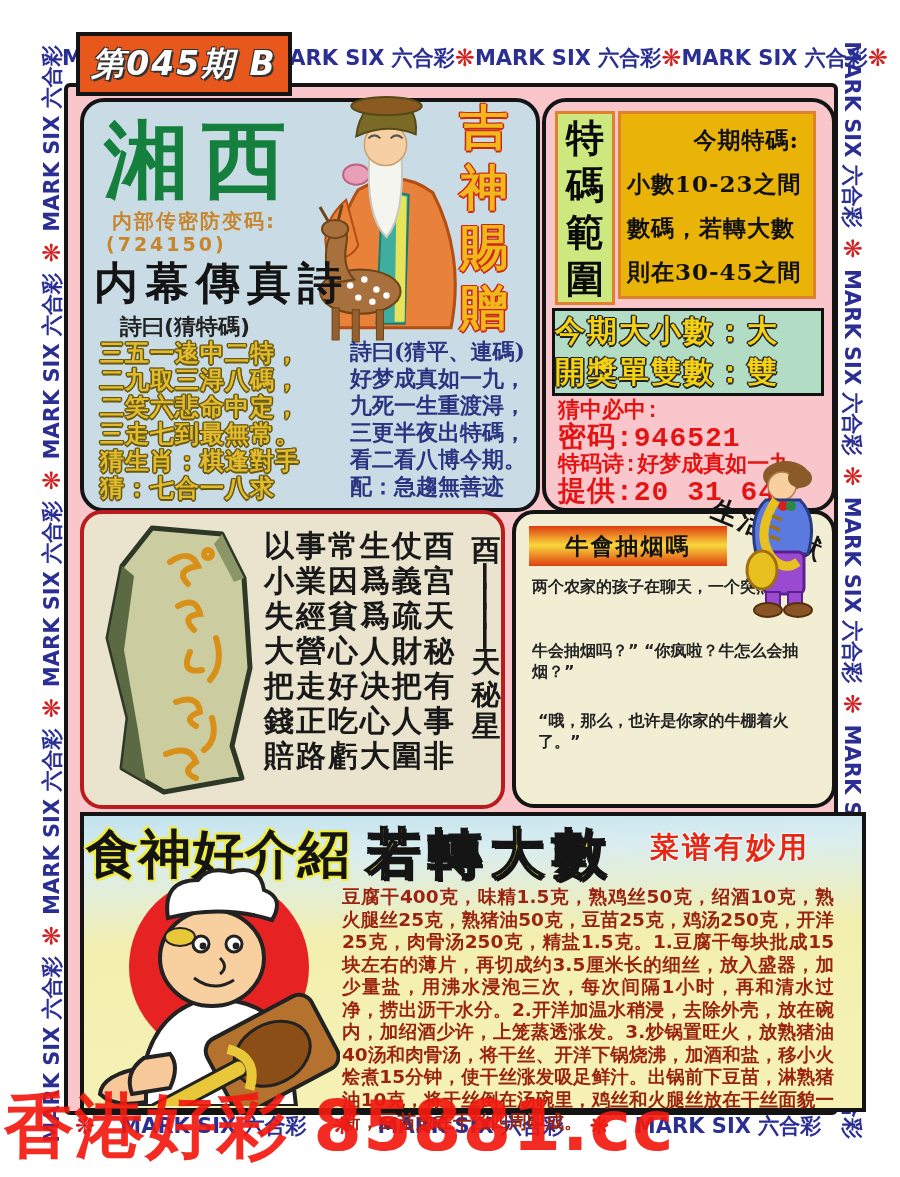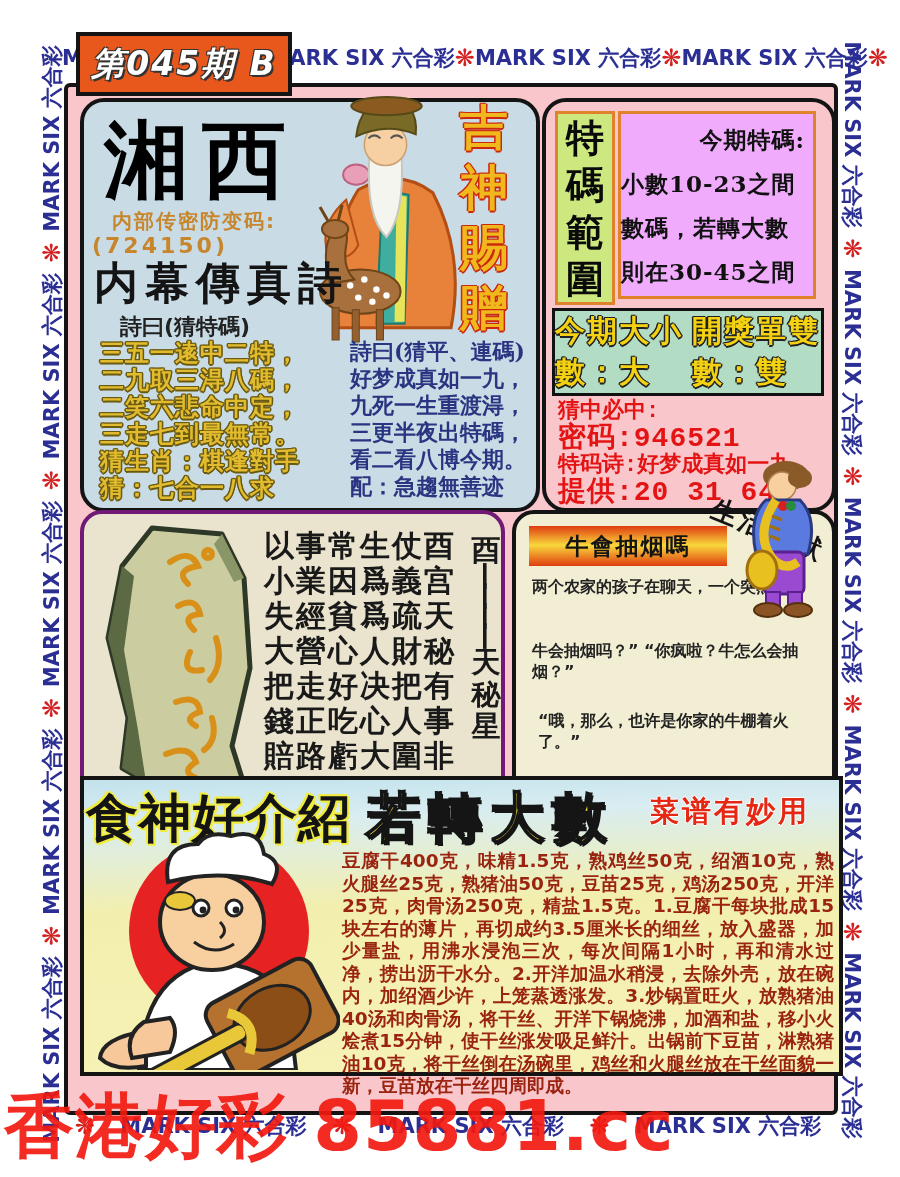--- a/index.html
+++ b/index.html
@@ -27,21 +27,21 @@
     color:#ffffff;font-size:33px;font-weight:bold;font-style:italic;letter-spacing:2px;
     text-shadow:2px 2px 0 #333,-1px -1px 0 #333,1px -1px 0 #333,-1px 1px 0 #333;}
 
   
   .main-frame{left:64px;top:83px;width:766px;height:1024px;background:#f8c6cb;
     border:4px solid #141414;border-radius:6px;z-index:2;}
 
   
   .panel-blue{left:12px;top:11px;width:452px;height:406px;background:#c9dbe5;
     border:4px solid #141414;border-radius:24px;}
-  .region-title{left:20px;top:2px;font-size:84px;font-weight:900;color:#000000;
+  .region-title{left:20px;top:2px;font-size:84px;font-weight:900;color:#15803d;
     letter-spacing:14px;font-family:"DejaVu Serif","Liberation Serif",serif;}
   .antifake{color:#c8862c;font-weight:bold;}
   .poem-heading{left:10px;top:152px;font-size:44px;font-weight:900;color:#141414;
     letter-spacing:7px;font-family:"DejaVu Serif","Liberation Serif",serif;}
   .poem-sub{left:36px;top:210px;font-size:22px;color:#222;font-weight:bold;}
   .gold-poem{left:16px;top:238px;font-size:24px;font-weight:900;line-height:27px;
     color:#e2bc2e;letter-spacing:1px;
     text-shadow:-1.5px 0 #6a5a10,1.5px 0 #6a5a10,0 -1.5px #6a5a10,0 1.5px #6a5a10,
       -1px -1px #6a5a10,1px 1px #6a5a10,1px -1px #6a5a10,-1px 1px #6a5a10;}
   .navy-poem{left:266px;top:236px;font-size:22px;line-height:27px;color:#2a3582;
@@ -52,64 +52,64 @@
     text-shadow:-1.5px 0 #cc2810,1.5px 0 #cc2810,0 -1.5px #cc2810,0 1.5px #cc2810,
       -1px -1px #cc2810,1px 1px #cc2810;}
 
   
   .panel-special{left:474px;top:11px;width:286px;height:406px;background:#f8c6cb;
     border:4px solid #141414;border-radius:24px;}
   .range-label{left:9px;top:9px;width:54px;height:188px;background:#cde87e;
     border:3px solid #e0822c;display:flex;flex-direction:column;align-items:center;
     justify-content:space-around;}
   .range-label span{font-size:38px;font-weight:900;color:#0a0a0a;line-height:40px;}
-  .range-box{left:72px;top:9px;width:198px;height:188px;background:#f0abfc;
-    border:3px solid #e0822c;padding:4px 0;box-sizing:border-box;
+  .range-box{left:72px;top:9px;width:198px;height:188px;background:#eab308;
+    border:3px solid #e0822c;padding:4px 6px;box-sizing:border-box;
     font-size:23px;font-weight:bold;color:#111;
     font-family:"DejaVu Serif","Liberation Serif",serif;}
   .range-box div{line-height:44px;letter-spacing:1px;}
   .range-line-first{text-align:right;padding-right:8px;}
   .teal-box{left:6px;top:206px;width:266px;height:82px;background:#b2dcc4;
-    border:3px solid #111;display:flex;flex-direction:row;align-items:flex-start;
-    justify-content:space-evenly;gap:8px;}
+    border:3px solid #111;display:flex;flex-direction:column;align-items:flex-start;
+    justify-content:space-evenly;}
   .teal-box div{font-size:30px;font-weight:900;color:#f4d212;letter-spacing:2px;
     text-shadow:-1.5px 0 #222,1.5px 0 #222,0 -1.5px #222,0 1.5px #222,
       -1px -1px #222,1px 1px #222;}
   .red-tips{left:12px;top:296px;color:#e41414;font-weight:900;
     font-family:Liberation Mono, monospace;}
   .red-tips div{line-height:27px;}
   .tip-a{font-size:22px;}
   .tip-b{font-size:28px;letter-spacing:1px;}
 
   
   .panel-stone{left:12px;top:423px;width:417px;height:291px;background:#eae3cd;
-    border:4px solid #701a75;border-radius:22px;}
+    border:4px solid #b91c1c;border-radius:22px;}
   .stone-poem{left:180px;top:14px;font-size:30px;font-weight:900;color:#191919;
     line-height:35px;letter-spacing:2px;}
   .vcol{left:386px;top:20px;width:32px;display:flex;flex-direction:column;
     align-items:center;}
   .vcol span{font-size:29px;font-weight:900;color:#191919;line-height:32px;}
   .vcol span.vdash{transform:rotate(90deg);line-height:20px;font-weight:bold;}
 
   
   .panel-joke{left:444px;top:423px;width:316px;height:290px;background:#f2eed3;
     border:4px solid #141414;border-radius:22px;}
   .joke-banner{left:13px;top:12px;width:198px;height:40px;
     background:linear-gradient(180deg,#e03c10 0%,#f8d83c 48%,#e03c10 100%);
     display:flex;align-items:center;justify-content:center;
     font-size:23px;font-weight:900;color:#141414;letter-spacing:2px;}
   .joke-corner{left:192px;top:-2px;font-size:27px;font-weight:900;color:#141414;
     transform:rotate(22deg);letter-spacing:3px;
     font-family:"DejaVu Serif","Liberation Serif",serif;}
   .joke-line{color:#222;font-size:16px;font-weight:bold;width:292px;line-height:21px;}
 
   
-  .panel-recipe{left:12px;top:689px;width:755px;height:292px;
+  .panel-recipe{left:12px;top:725px;width:755px;height:292px;
     background:linear-gradient(178deg,#c2e2ec 0%,#d9edf1 14%,#f2efae 42%,#f6f2b6 100%);
-    border:4px solid #141414;}
+    border:4px solid #141414;padding-left:23px;}
   .chef-title{left:2px;top:4px;font-size:52px;font-weight:900;color:#141414;letter-spacing:1px;
     text-shadow:-2px 0 #f0ec40,2px 0 #f0ec40,0 -2px #f0ec40,0 2px #f0ec40,
       2px 2px #f0ec40,-2px -2px #f0ec40;}
   .dish-title{left:282px;top:2px;font-size:54px;font-weight:900;color:#f4e838;
     letter-spacing:8px;-webkit-text-stroke:2px #151515;
     text-shadow:2px 2px 0 #151515;}
   .note-title{left:566px;top:12px;font-size:29px;font-weight:900;color:#e42814;
     letter-spacing:3px;font-family:"DejaVu Serif","Liberation Serif",serif;
     text-shadow:-1px 0 #fff,1px 0 #fff,0 -1px #fff,0 1px #fff;}
   .recipe-body{left:258px;top:70px;width:492px;font-size:18.5px;font-weight:bold;
@@ -199,21 +199,21 @@
     </div>
 
     <div class="gift-col abs">
       <span>吉</span>
       <span>神</span>
       <span>賜</span>
       <span>贈</span>
     </div>
 
     <div class="abs antifake" style="left:28px;top:106px;font-size:20px;letter-spacing:2px;">内部传密防变码:</div>
-    <div class="abs antifake" style="left:8px;top:131px;font-size:22px;letter-spacing:3px;">(724150)</div>
+    <div class="abs antifake" style="left:22px;top:131px;font-size:19px;letter-spacing:3px;">(724150)</div>
 
     <div class="abs poem-heading">内幕傳真詩</div>
     <div class="abs poem-sub">詩曰(猜特碼)</div>
 
     <div class="abs gold-poem">
       <div>三五一逺中二特，</div>
       <div>二九取三淂八碼，</div>
       <div>二笑六悲命中定，</div>
       <div>三走七到最無常。</div>
       <div>猜生肖：棋逢對手</div>

